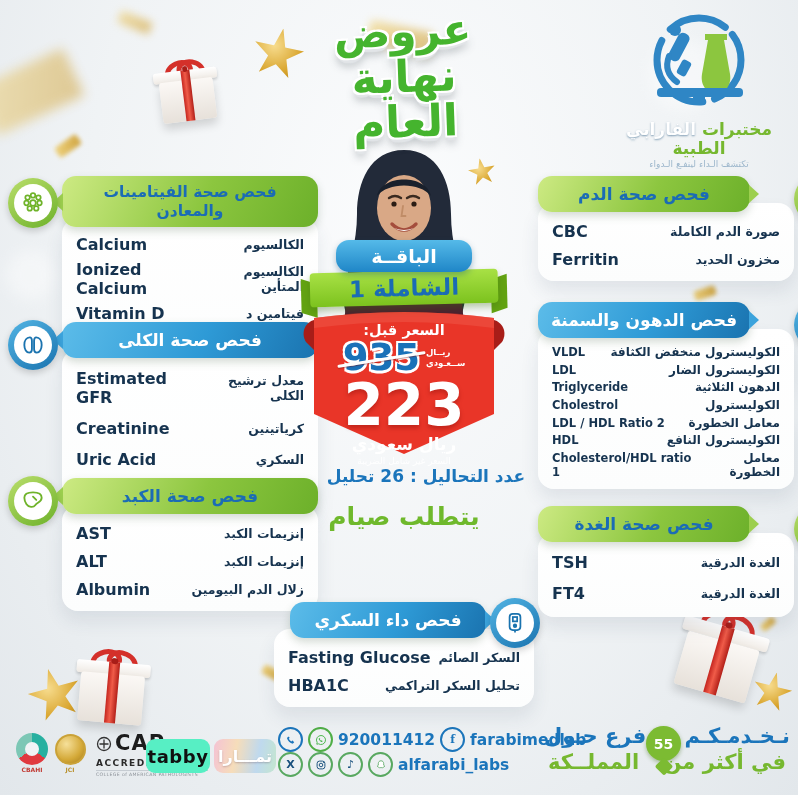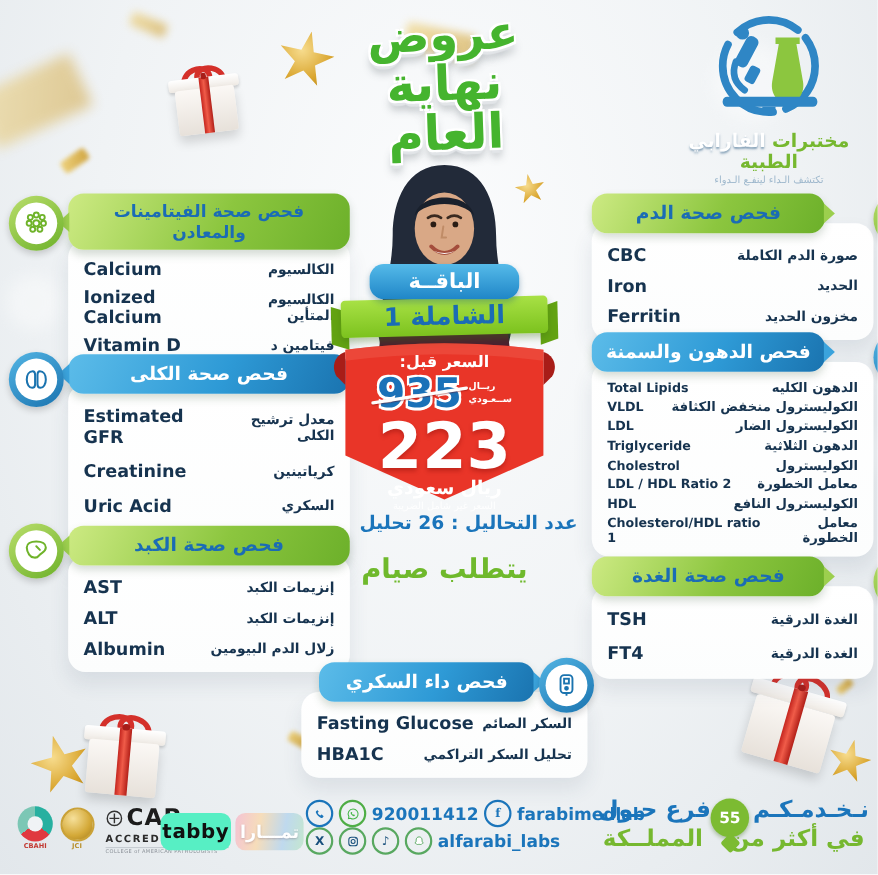--- a/index.html
+++ b/index.html
@@ -356,44 +356,36 @@
       <div class="hdr green one pr" style="margin-right:44px">
         <span class="t">فحص صحة الدم</span>
       </div>
     </div>
     <div class="card mid">
       <div class="row">
           <span class="en">CBC</span>
           <span class="ar">صورة الدم الكاملة</span>
         </div>
       <div class="row">
-          <span class="en">Iron</span>
-          <span class="ar">الحديد</span>
-        </div>
-      <div class="row">
           <span class="en">Ferritin</span>
           <span class="ar">مخزون الحديد</span>
         </div>
     </div>
   </section>
 
   <section class="panel" style="left:538px;top:302px">
     <div style="position:relative">
       <div class="bubble blue bubR" style="right:-50px">
         
       </div>
       <div class="hdr blue one pr" style="margin-right:44px">
         <span class="t">فحص  الدهون والسمنة</span>
       </div>
     </div>
     <div class="card tight">
-      <div class="row">
-          <span class="en">Total Lipids</span>
-          <span class="ar">الدهون الكليه</span>
-        </div>
       <div class="row">
           <span class="en">VLDL</span>
           <span class="ar">الكوليسترول منخفض الكثافة</span>
         </div>
       <div class="row">
           <span class="en">LDL</span>
           <span class="ar">الكوليسترول الضار</span>
         </div>
       <div class="row">
           <span class="en">Triglyceride</span>

